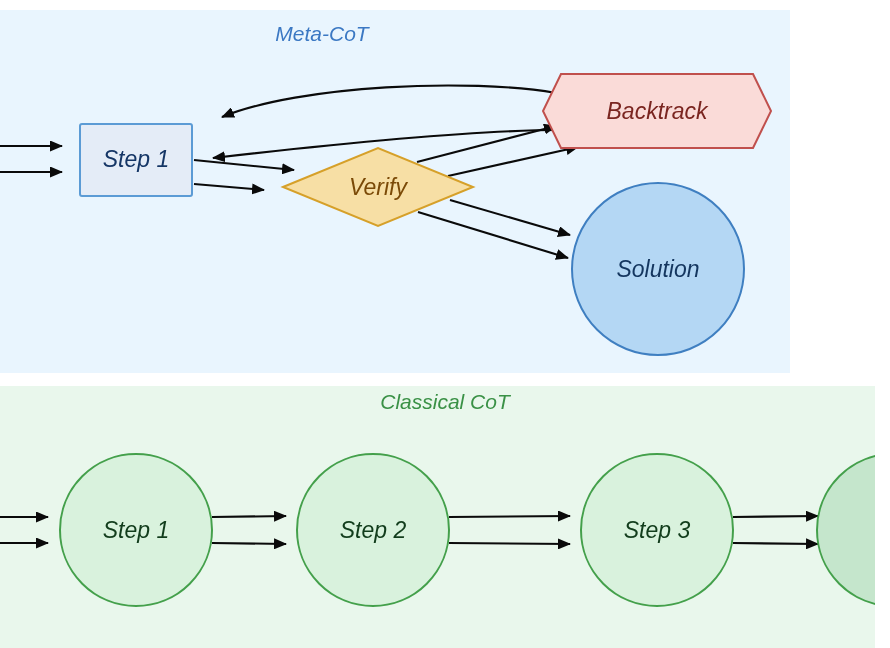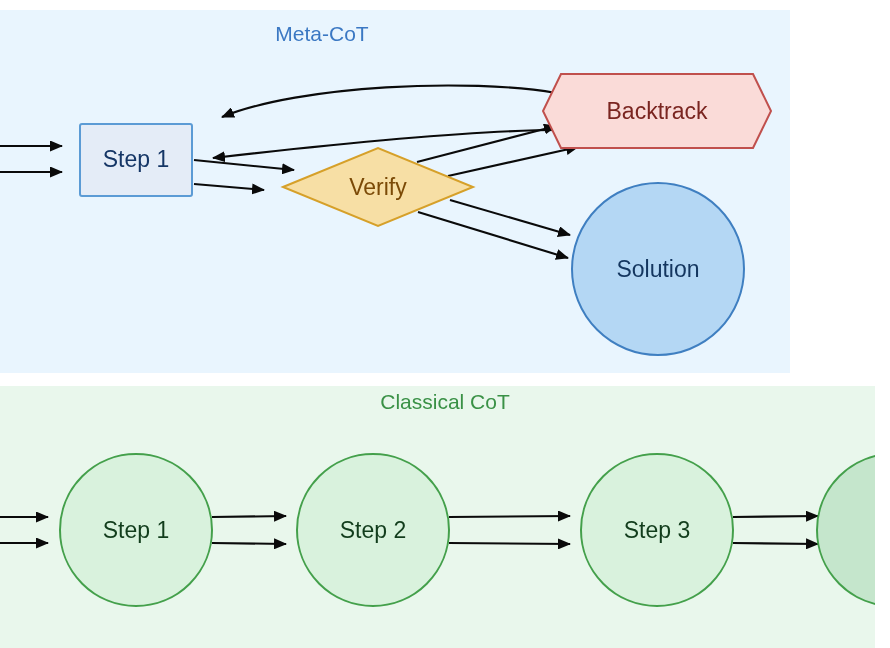--- a/index.html
+++ b/index.html
@@ -45,21 +45,21 @@
     stroke-width: 2.1px;
   }
   .arrowhead {
     fill: #0a0a0a;
     stroke: none;
   }
 </style>
 </head>
 <body>
 
-<div id="stage" style="width: 875px; height: 648px; background: rgb(255, 255, 255);">
+<div id="stage" style="width: 875px; height: 648px; background: rgb(255, 255, 255); font-style: italic;">
   <svg id="diagram-svg" viewBox="0 0 890 648" xmlns="http://www.w3.org/2000/svg">
     <defs>
       <marker id="ah" markerWidth="13" markerHeight="11" refX="12" refY="5.5" orient="auto" markerUnits="userSpaceOnUse">
         <path d="M0,0 L13,5.5 L0,11 z" class="arrowhead" fill="#0a0a0a"></path>
       </marker>
     </defs>
 
     <rect id="panel0-rect" x="0" y="10" width="790" height="363" fill="#e9f5fe"></rect>
     <rect id="panel1-rect" x="0" y="386" width="890" height="262" fill="#e9f7ec"></rect>
 

